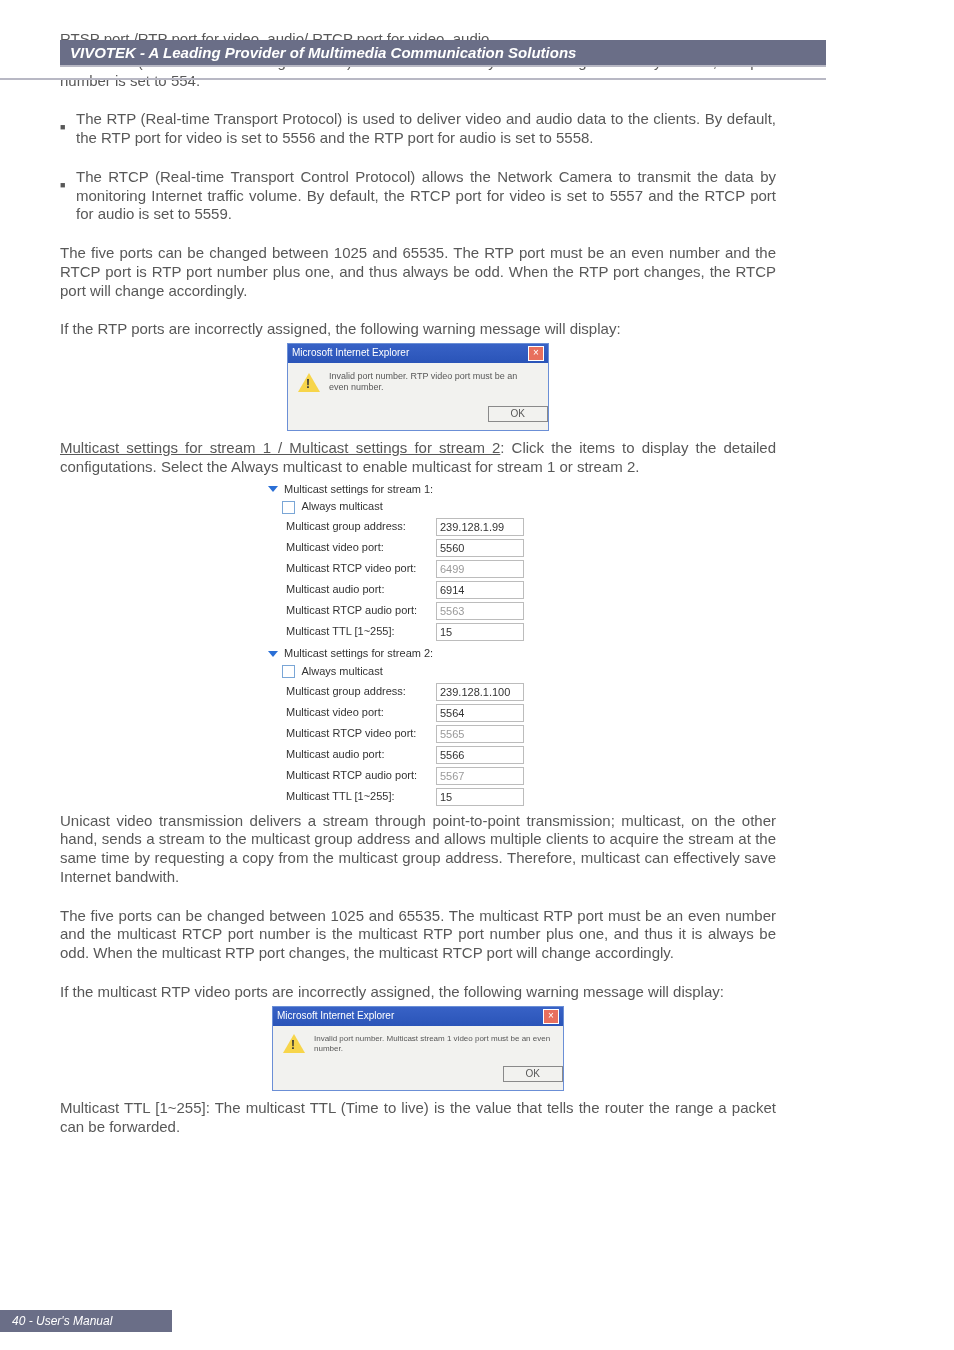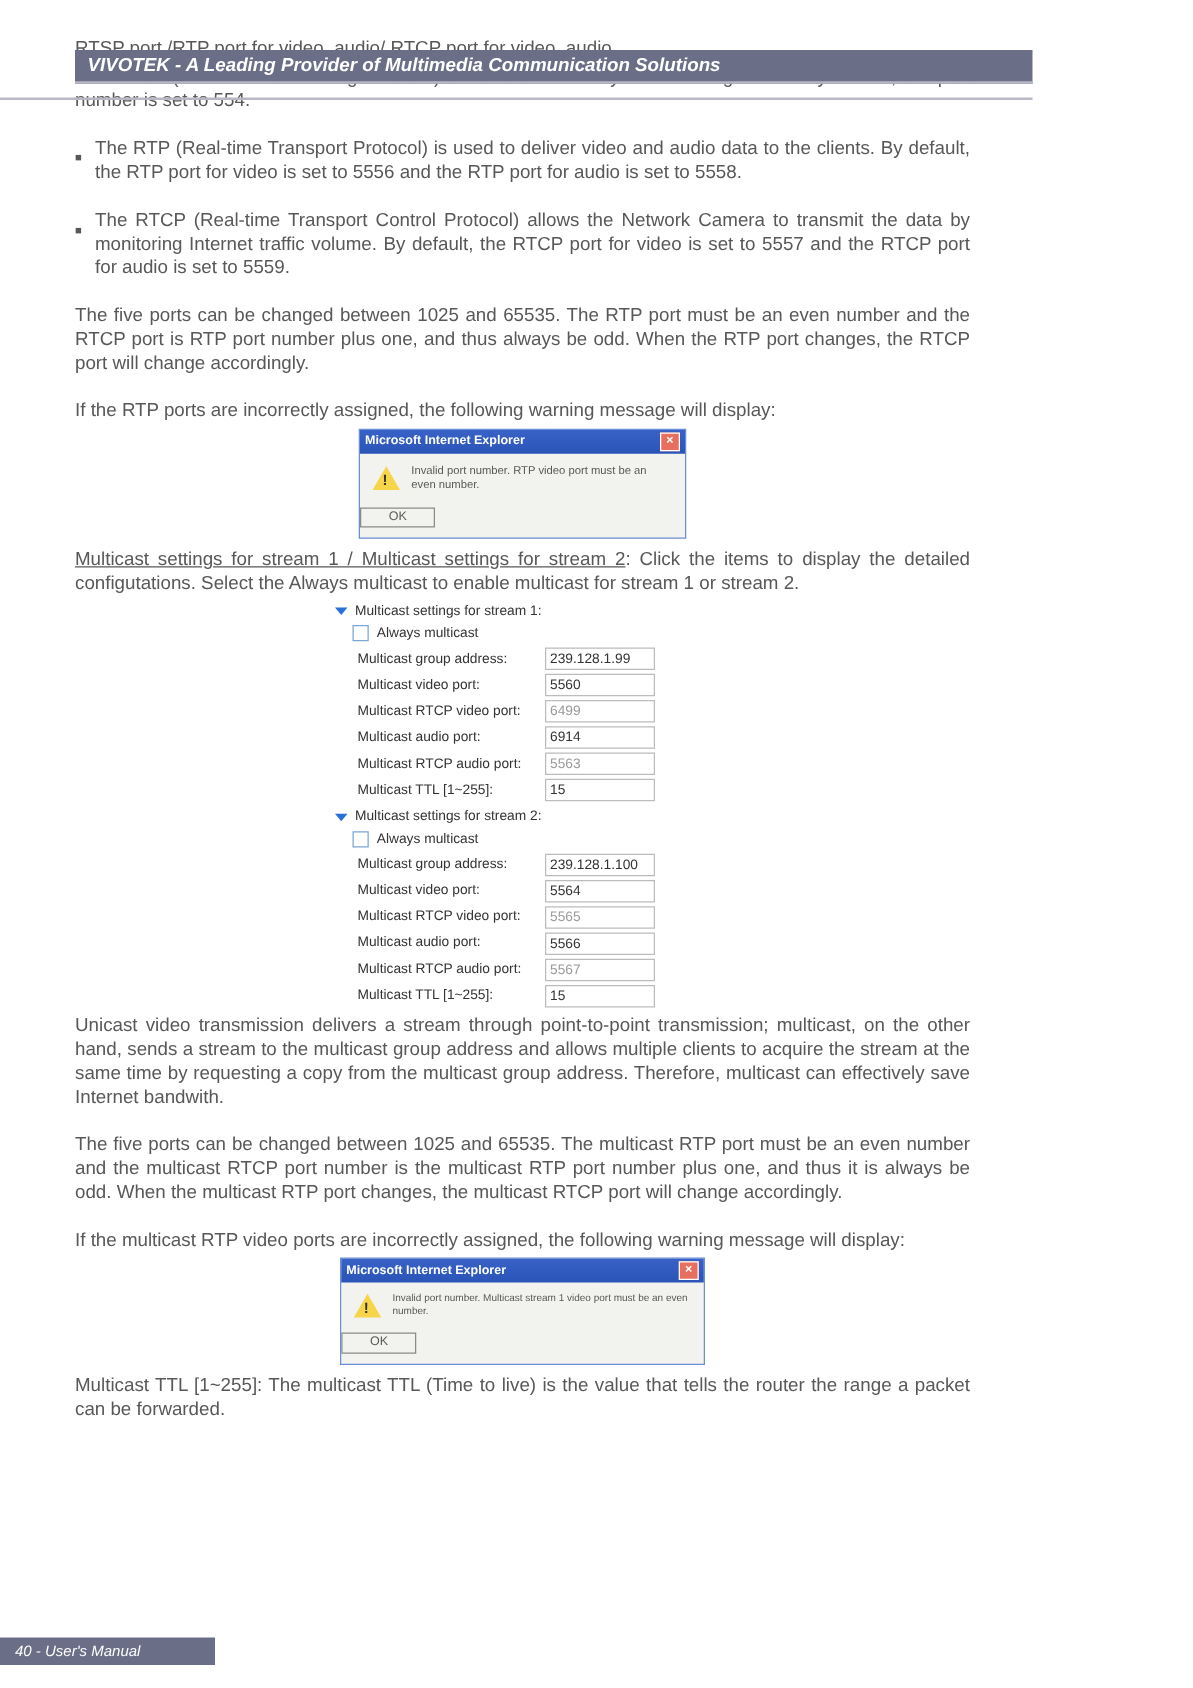--- a/index.html
+++ b/index.html
@@ -58,21 +58,20 @@
     font-size: 10px;
   }
   .dialog .titlebar {
     background: linear-gradient(#3862c6,#2a54b8);
     color: #fff;
     padding: 2px 4px;
     font-size: 10px;
     display: flex;
     justify-content: space-between;
     align-items: center;
-    font-weight: bold;
   }
   .dialog .closebtn {
     width: 14px; height: 13px;
     border: 1px solid #fff;
     background: #e86f5d;
     color: #fff;
     font-size: 10px;
     line-height: 11px;
     text-align: center;
   }
@@ -83,21 +82,21 @@
     border-right: 11px solid transparent;
     border-bottom: 19px solid #f7d54a;
     position: relative;
   }
   .warn-icon::after {
     content: "!";
     position: absolute;
     left: -3px; top: 4px;
     font-weight: bold; font-size: 12px; color: #333;
   }
-  .dialog .btnrow { text-align: left; padding: 4px 0 8px 0; }
+  .dialog .btnrow { text-align: right; padding: 4px 0 8px 0; }
   .okbtn {
     display: inline-block;
     border: 1px solid #8a8a8a;
     background: #f2f2ef;
     font-size: 10px;
     padding: 1px 22px;
   }
   .settings-block {
     display: block;
     margin: 6px auto 6px auto;

